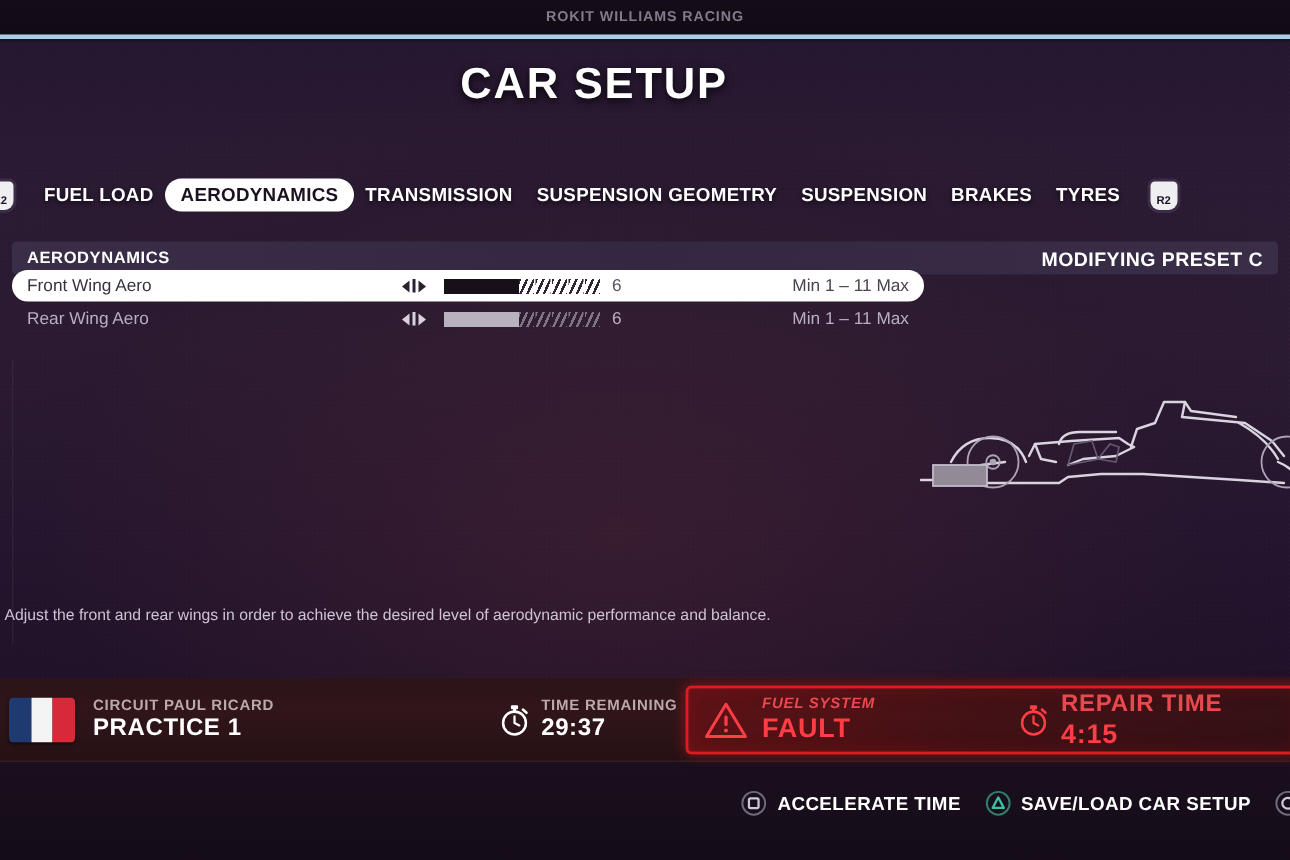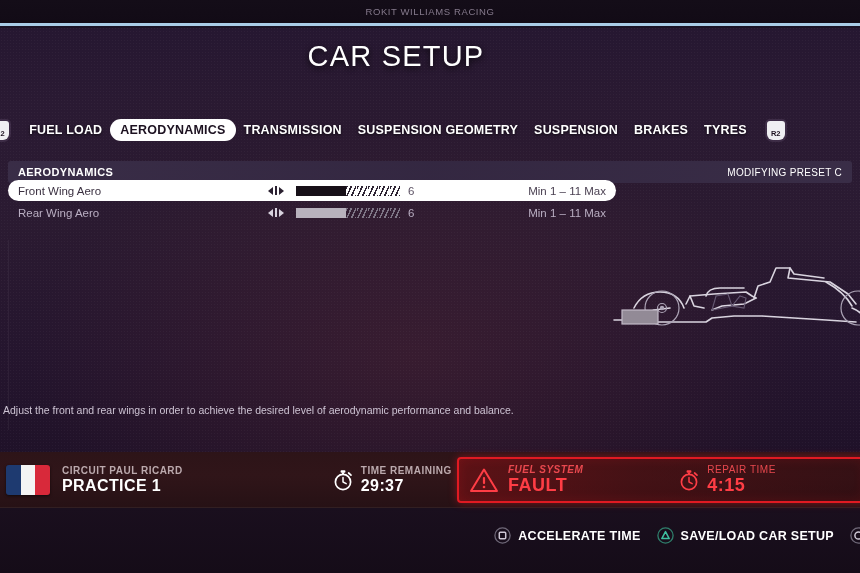--- a/index.html
+++ b/index.html
@@ -28,38 +28,38 @@
   }
 
   
   .topbar {
     position: absolute; top:0; left:0; width:860px; height:23px;
     background: linear-gradient(180deg,#140d18 0%, #120b16 100%);
     display:flex; align-items:center; justify-content:center;
     z-index: 5;
   }
   .team-name {
-    font-size: 9.5px; letter-spacing: 0.6px; font-weight:400;
+    font-size: 9.5px; letter-spacing: 0.6px; font-weight:700;
     color:#857a8c;
   }
   .accentline {
     position:absolute; top:23px; left:0; width:860px; height:3px;
     background:#a9cde8;
     z-index:5;
   }
   .accentline::after{
     content:""; position:absolute; top:3px; left:0; width:860px; height:2px;
     background:#1b1326;
   }
 
   
   .page-title {
     position:absolute; top:40px; left:0; width:792px;
     text-align:center;
-    font-size:29px; font-weight:400; letter-spacing:1.2px;
+    font-size:29px; font-weight:700; letter-spacing:1.2px;
     color:#ffffff;
     text-shadow: 0 2px 6px rgba(0,0,0,0.85);
     z-index: 4;
   }
 
   
   .navwrap {
     position:absolute; top:116px; left:0; width:776px; height:28px;
     display:flex; align-items:center; justify-content:center;
     gap:0px;
@@ -99,21 +99,21 @@
     background: linear-gradient(90deg, rgba(58,46,72,0.95) 0%, rgba(52,40,66,0.95) 50%, rgba(58,46,72,0.95) 100%);
     border-radius:3px;
     display:flex; align-items:center; justify-content:space-between;
     padding: 0 10px;
     z-index:4;
   }
   .section-title {
     font-size:11px; font-weight:800; letter-spacing:0.4px; color:#ffffff;
   }
   .preset-label {
-    font-size:10px; font-weight:400; letter-spacing:0.3px; color:#ffffff;
+    font-size:13px; font-weight:700; letter-spacing:0.3px; color:#ffffff;
     white-space:nowrap;
   }
 
   
   .rows {
     position:absolute; top:180px; left:8px; width:852px;
     z-index:4;
   }
   .row {
     position:relative;
@@ -254,21 +254,21 @@
   .fault-sub {
     font-size:10px; font-weight:700; letter-spacing:0.5px; color:#e8484e;font-style:italic;
   }
   .fault-main {
     font-size:18px; font-weight:800; letter-spacing:0.5px; color:#ff3d45;
     margin-top:0px;
   }
   .repair-block { display:flex; align-items:center; margin-left:96px; }
   .stopwatch-red { width:20px; height:22px; flex:none; margin-right:8px; }
   .repair-sub {
-    font-size:10px; font-weight:400; letter-spacing:0.5px; color:#e8484e;
+    font-size:16px; font-weight:700; letter-spacing:0.5px; color:#e8484e;
   }
   .repair-main {
     font-size:18px; font-weight:800; letter-spacing:0.5px; color:#ff3d45;
   }
 
   
   .footer {
     position:absolute; left:0; top:508px; width:860px; height:65px;
     background: linear-gradient(180deg,#1a0f1e 0%, #150c18 100%);
     display:flex; align-items:center; justify-content:flex-end;

